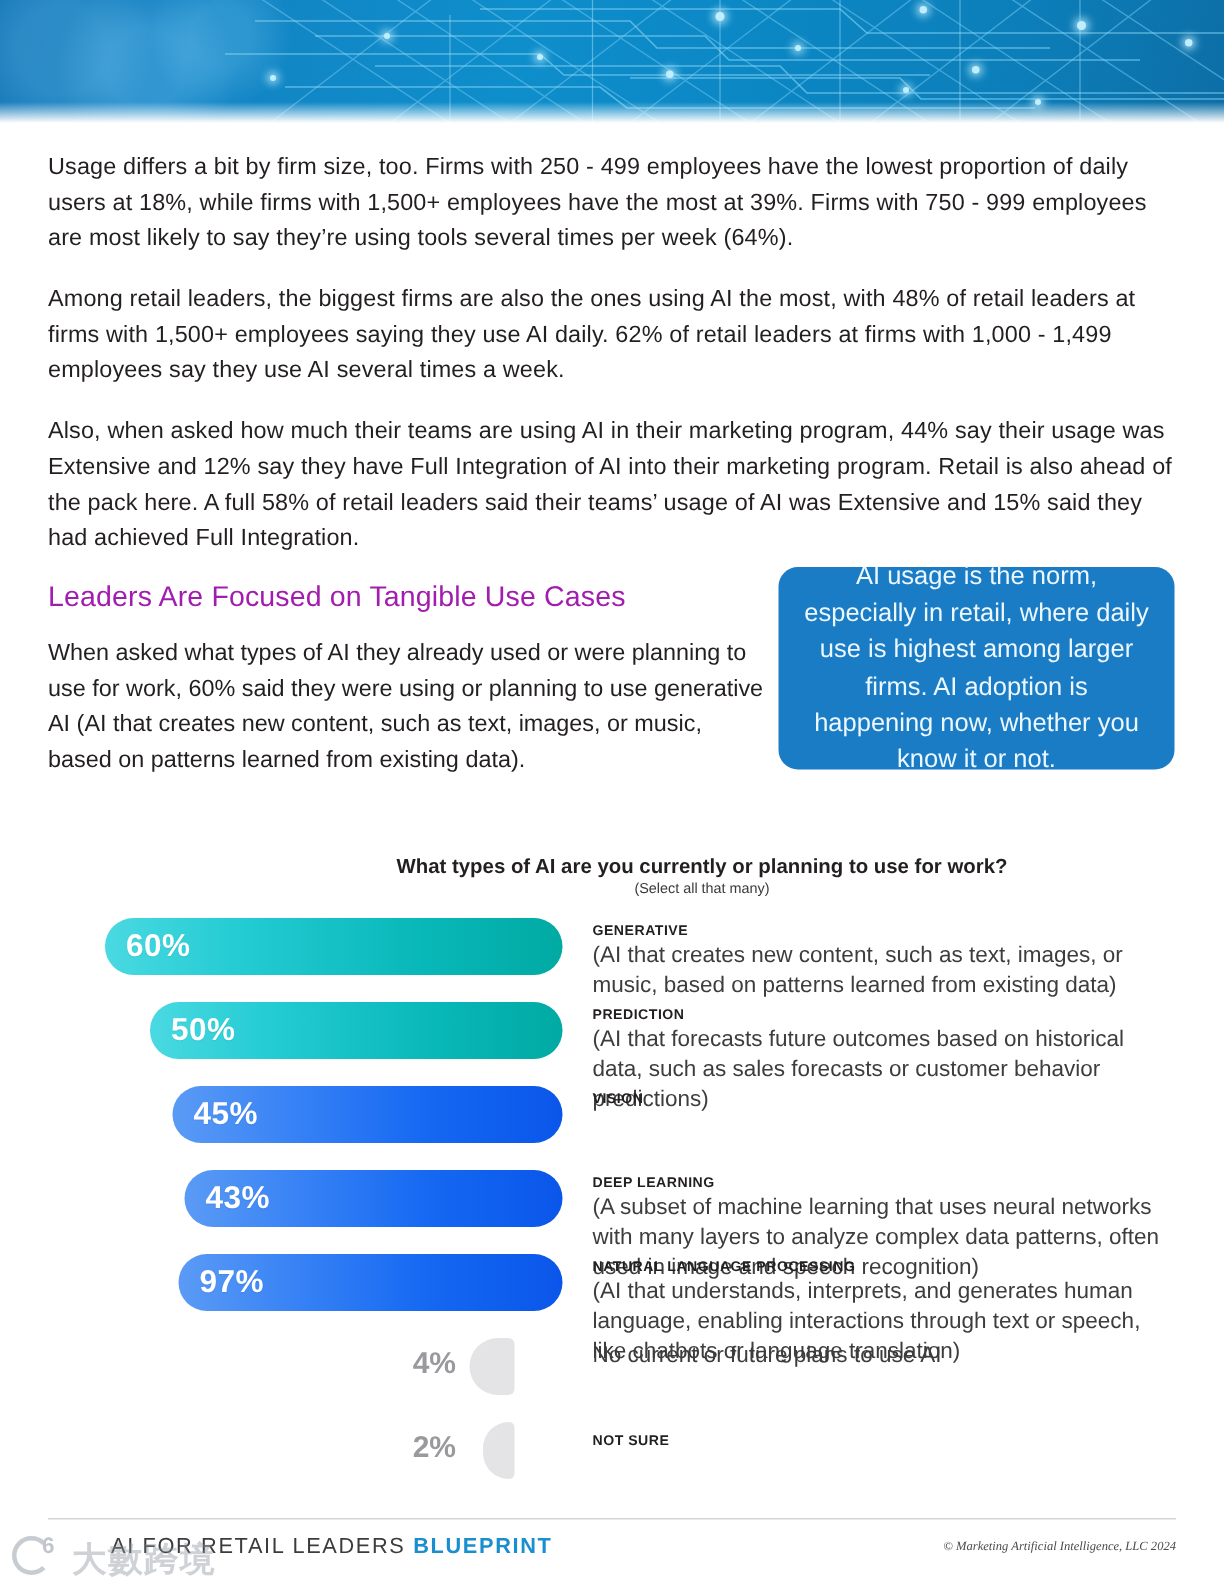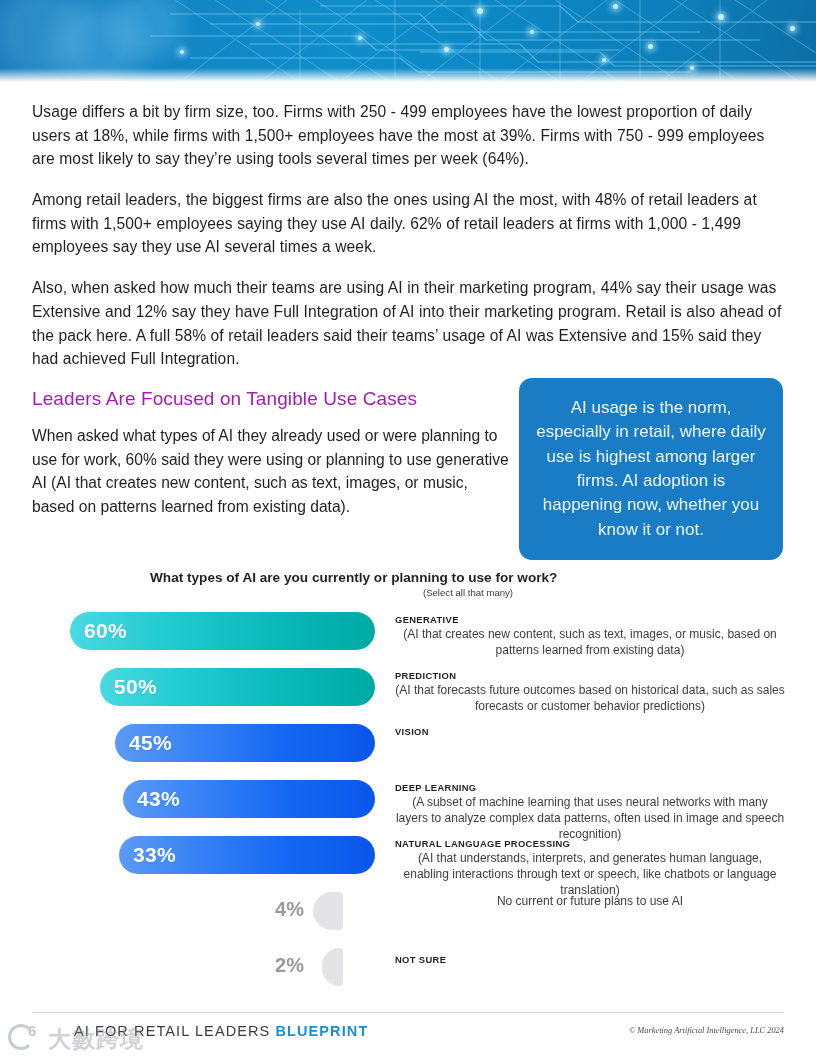--- a/index.html
+++ b/index.html
@@ -38,33 +38,33 @@
   }
   h2.section-title{
     font-size:19px;font-weight:normal;margin:6px 0 14px 0;color:#a21caf;letter-spacing:.1px;
   }
   .twocol{position:relative;}
   .left-col{width:480px;}
   .left-col p{font-size:15.6px;line-height:1.52;margin:0;color:#231f20;}
 
   
   .callout{
-    position:absolute;left:519px;top:378px;width:264px;height:182px;
+    position:absolute;left:519px;top:378px;width:264px;height:135px;
     background:#1a7cc4;border-radius:13px;
     display:flex;align-items:center;justify-content:center;
     box-sizing:border-box;padding:10px 16px;
   }
   .callout-text{
     color:#ecf7ff;font-size:17px;line-height:1.44;text-align:center;
   }
 
   
   .chart{position:absolute;left:30px;top:560px;width:756px;height:440px;}
   .chart-title{
-    font-size:13.6px;font-weight:bold;color:#231f20;
+    text-align:center;font-size:13.6px;font-weight:bold;color:#231f20;
     margin:10px 0 0 0;padding-left:120px;
   }
   .chart-sub{
     text-align:center;font-size:9.6px;color:#3a3a3a;margin:2px 0 0 0;padding-left:120px;
   }
   .bars{position:relative;margin-top:14px;}
 
   .bar-row{position:relative;height:56px;}
   .bar{
     position:absolute;height:38px;top:0;
@@ -83,21 +83,21 @@
     background:#e4e4e6;border-radius:19px 4px 4px 19px;
   }
   .grey-val{
     position:absolute;top:6px;font-size:20px;font-weight:bold;color:#9a9a9e;
     text-align:right;
   }
   .desc{
     position:absolute;left:365px;top:2px;width:390px;
   }
   .desc .cat{font-size:9.4px;font-weight:bold;letter-spacing:.35px;color:#231f20;display:block;line-height:1.35;}
-  .desc .dtl{font-size:12px;color:#3d3d3d;display:block;line-height:1.33;text-align:center;}
+  .desc .dtl{font-size:15px;color:#3d3d3d;display:block;line-height:1.33;}
 
   
   .footer-rule{
     position:absolute;left:32px;top:1012px;width:752px;height:1px;background:#d4d4d4;
   }
   .footer{
     position:absolute;left:32px;top:1022px;width:752px;height:28px;
   }
   .footer-brand{
     position:absolute;left:42px;top:1px;font-size:14.5px;letter-spacing:1.1px;color:#3c3c3c;
@@ -243,21 +243,21 @@
         <span class="bar-label">43%</span>
       </div>
       <div class="desc">
         <span class="cat">DEEP LEARNING</span>
         <span class="dtl">(A subset of machine learning that uses neural networks with many layers to analyze complex data patterns, often used in image and speech recognition)</span>
       </div>
     </div>
 
     <div class="bar-row">
       <div class="bar blue" style="left:89px;width:256px;">
-        <span class="bar-label">33%</span>
+        <span class="bar-label">97%</span>
       </div>
       <div class="desc">
         <span class="cat">NATURAL LANGUAGE PROCESSING</span>
         <span class="dtl">(AI that understands, interprets, and generates human language, enabling interactions through text or speech, like chatbots or language translation)</span>
       </div>
     </div>
 
     <div class="bar-row">
       <div class="grey-val" style="left:218px;width:56px;">4%</div>
       <div class="bar grey" style="left:283px;width:30px;"></div>

